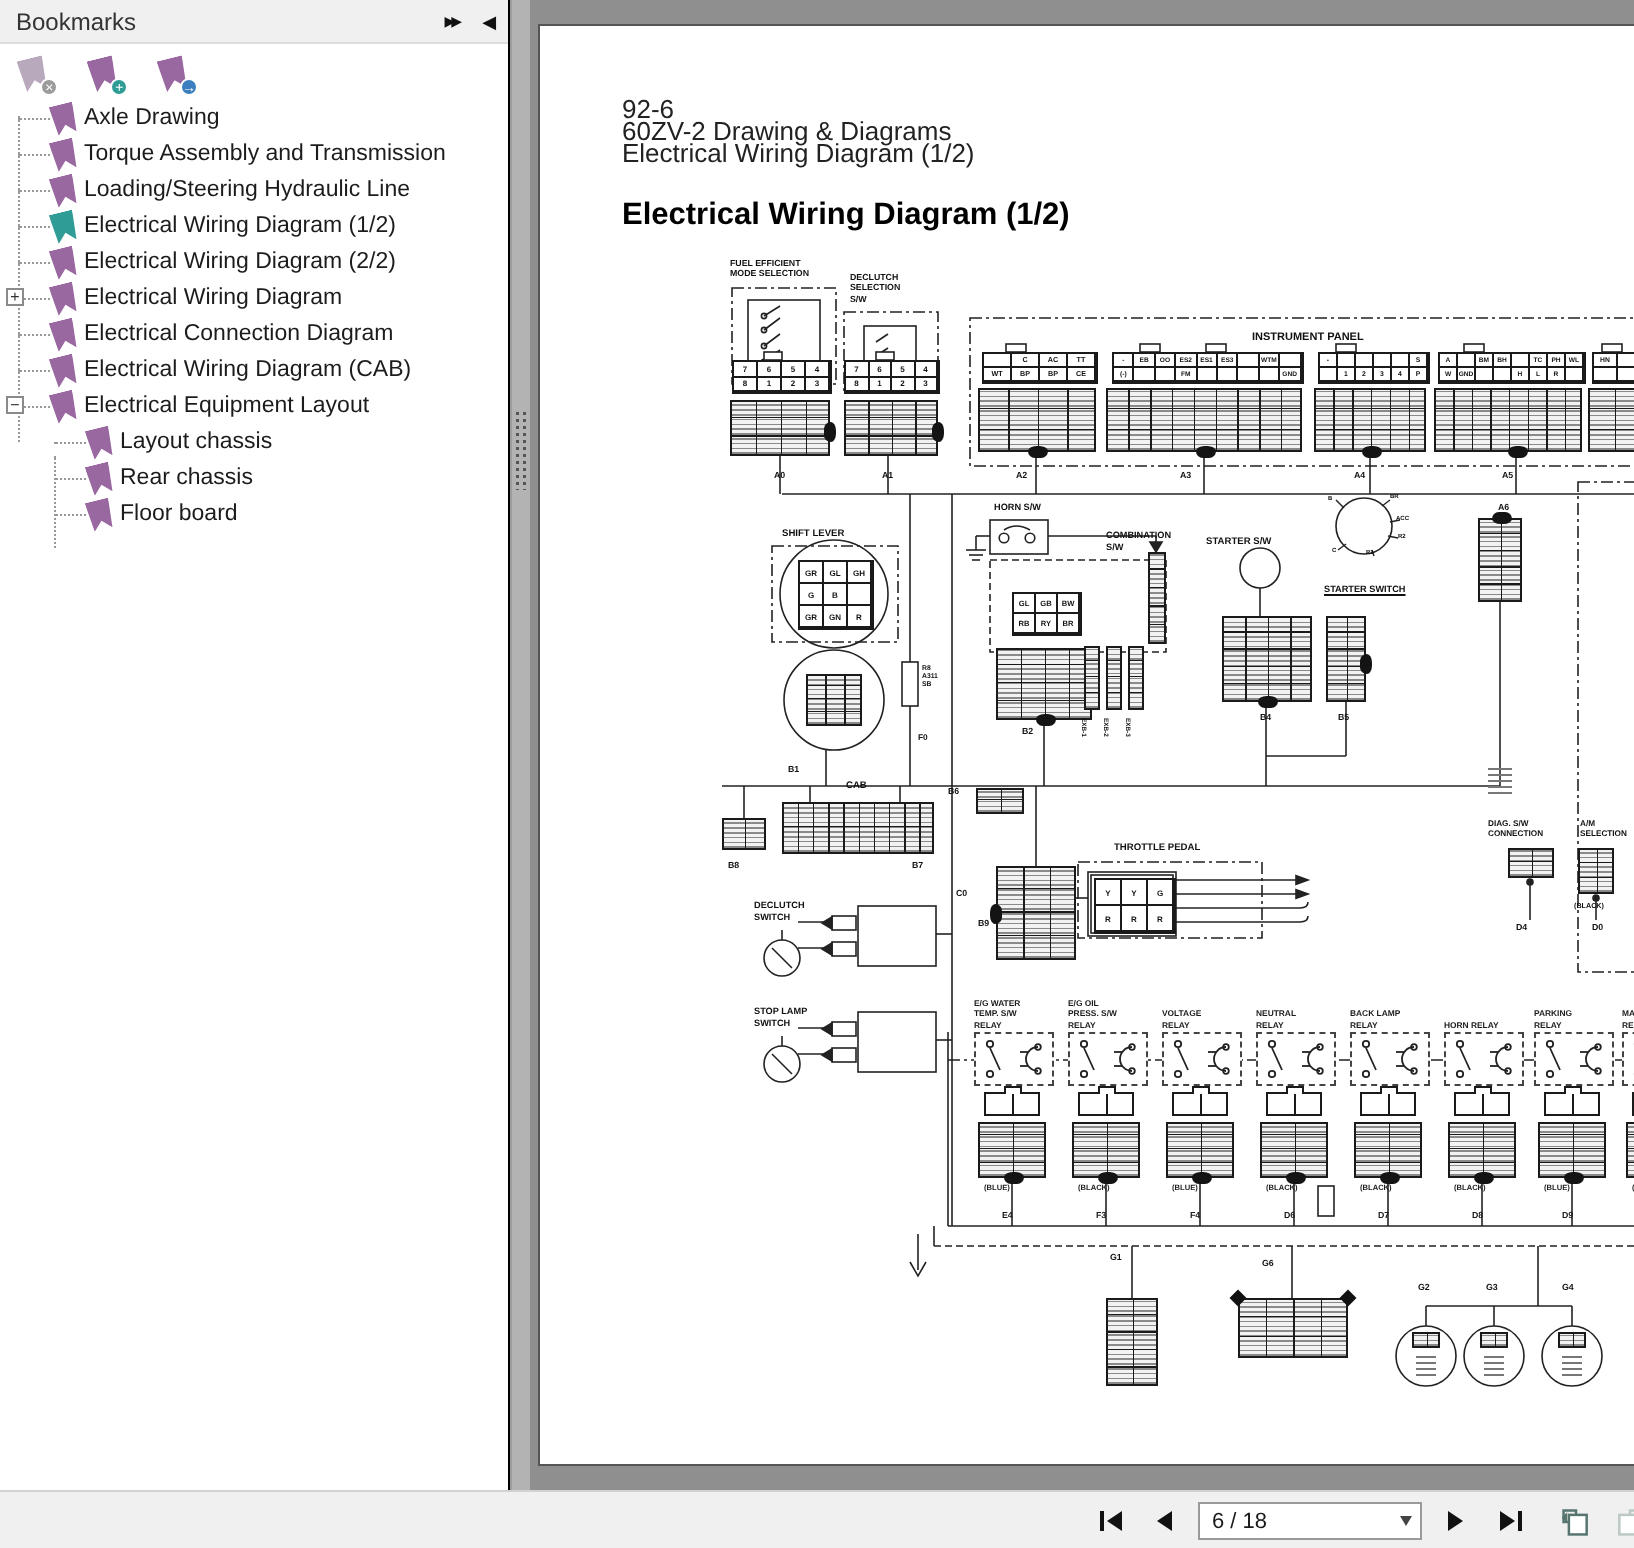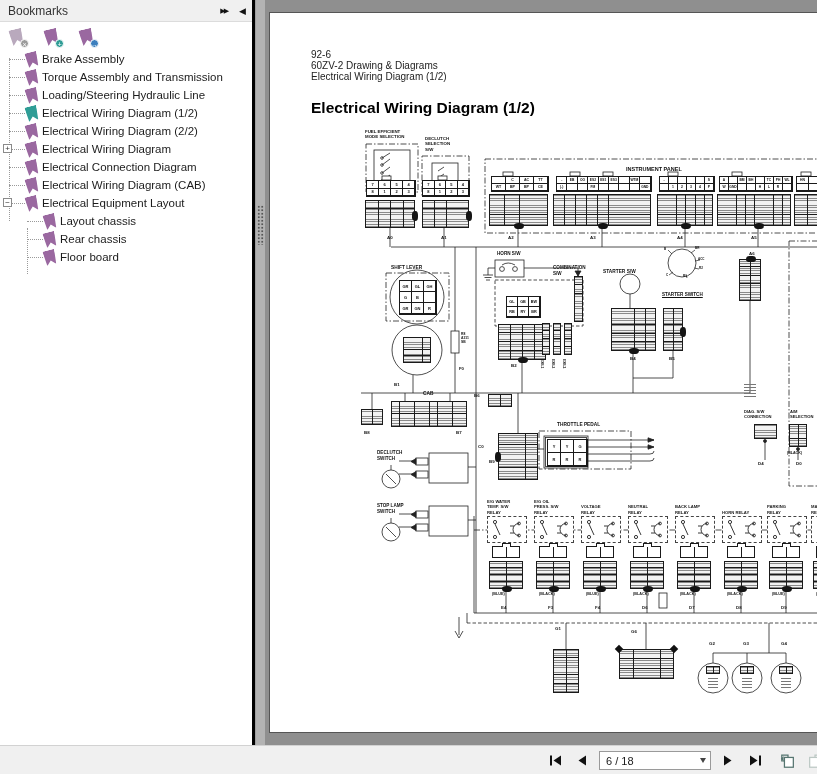--- a/index.html
+++ b/index.html
@@ -2,21 +2,21 @@
 <html><head>
 <meta charset="utf-8">
 <style>
   html,body{margin:0;padding:0;background:#e8e8e8;}
   *{box-sizing:border-box;}
   .app{position:relative;width:817px;height:774px;overflow:hidden;background:#f0f0f0;
        font-family:"Liberation Sans",sans-serif;color:#1a1a1a;}
 
   
   .sidebar{position:absolute;left:0;top:0;width:255px;height:745px;background:#fff;
-           border-right:3px solid #000000;}
+           border-right:1px solid #000000;}
   .sb-header{position:absolute;left:0;top:0;width:100%;height:22px;background:#f0f0f0;
              border-bottom:1px solid #dcdcdc;display:flex;align-items:center;}
   .sb-title{font-size:12px;color:#333;padding-left:8px;flex:1;}
   .sb-hicon{font-size:9px;color:#111;padding:0 6px;cursor:default;letter-spacing:-2px;}
   .sb-toolbar{position:absolute;left:0;top:24px;width:100%;height:26px;display:flex;gap:20px;
               padding-left:10px;align-items:center;}
   .bm-tool{position:relative;width:15px;height:17px;}
   .flag{display:inline-block;width:12px;height:15px;transform:rotate(-14deg);
         clip-path:polygon(0 0,100% 0,88% 100%,50% 70%,12% 100%);background:var(--bm,#9a68a0);}
   .bm-tool .flag{width:13px;height:16px;}
@@ -35,21 +35,21 @@
 
   
   .splitter{position:absolute;left:255px;top:0;width:10px;height:745px;background:#b3b3b3;
             border-left:1px solid #9e9e9e;}
   .split-handle{position:absolute;left:1px;top:205px;width:7px;height:40px;
         background-image:radial-gradient(#555 0.8px,transparent 1px);background-size:3.5px 3.5px;}
   .docarea{position:absolute;left:265px;top:0;width:552px;height:745px;background:#8f8f8f;overflow:hidden;}
   .page{position:absolute;left:4px;top:12px;width:551px;height:721px;background:#fff;
         border:1px solid #555;overflow:hidden;}
 
-  .doc-head{position:absolute;left:41px;top:36px;font-size:10px;line-height:11px;color:#222;}
+  .doc-head{position:absolute;left:41px;top:36px;font-size:13px;line-height:11px;color:#222;}
   .doc-title{position:absolute;left:41px;top:86px;font-size:15.5px;font-weight:bold;color:#000;}
 
   
   .diagram{position:absolute;left:0;top:0;width:551px;height:721px;}
   .diagram svg.wires{position:absolute;left:0;top:0;}
   .mgrid{position:absolute;border:1px solid #1a1a1a;background-color:#f2f2f2;
      background-image:
        repeating-linear-gradient(90deg,transparent 0 calc(var(--cw) - 0.7px),#1a1a1a calc(var(--cw) - 0.7px) var(--cw)),
        repeating-linear-gradient(0deg,transparent 0 calc(var(--rh) - 0.7px),#1a1a1a calc(var(--rh) - 0.7px) var(--rh)),
        repeating-linear-gradient(0deg,#8a8a8a 0 0.8px,transparent 0.8px 2.4px);}
@@ -108,21 +108,21 @@
         <i class="flag"></i>
         <i class="badge" style="background:#3c7fbe;">→</i>
       </span>
     </div>
     <div class="tree" id="bookmark-list">
       <div class="tree-vline"></div>
       <div class="child-vline"></div>
     <div class="bm-row">
     <span class="lead"></span>
     <i class="flag"></i>
-    <span class="bm-label">Brake Assembly</span>
+    <span class="bm-label">Axle Drawing</span>
   </div>
         <div class="bm-row">
     <span class="lead"></span>
     <i class="flag"></i>
     <span class="bm-label">Torque Assembly and Transmission</span>
   </div>
         <div class="bm-row">
     <span class="lead"></span>
     <i class="flag"></i>
     <span class="bm-label">Loading/Steering Hydraulic Line</span>

